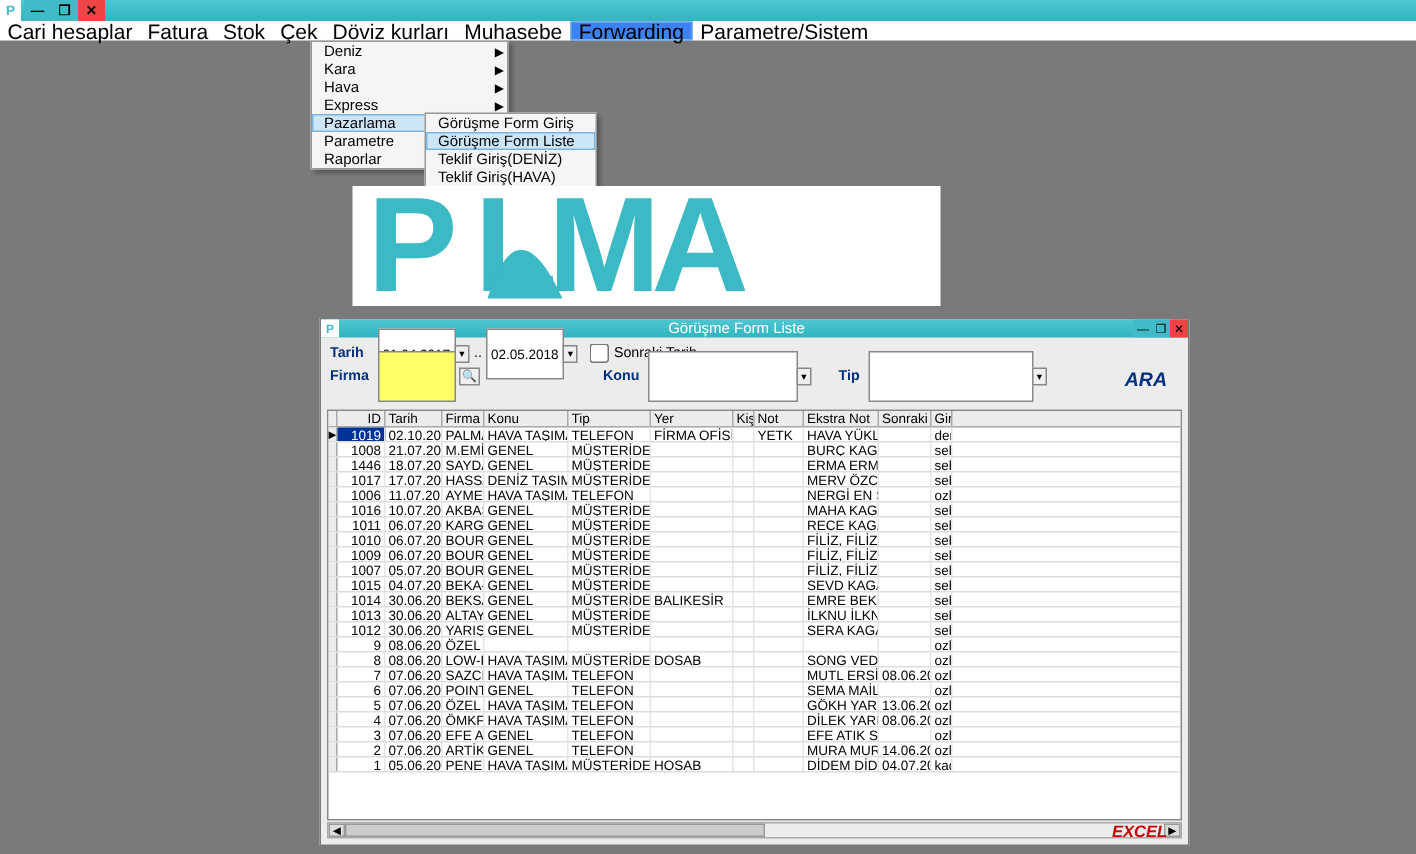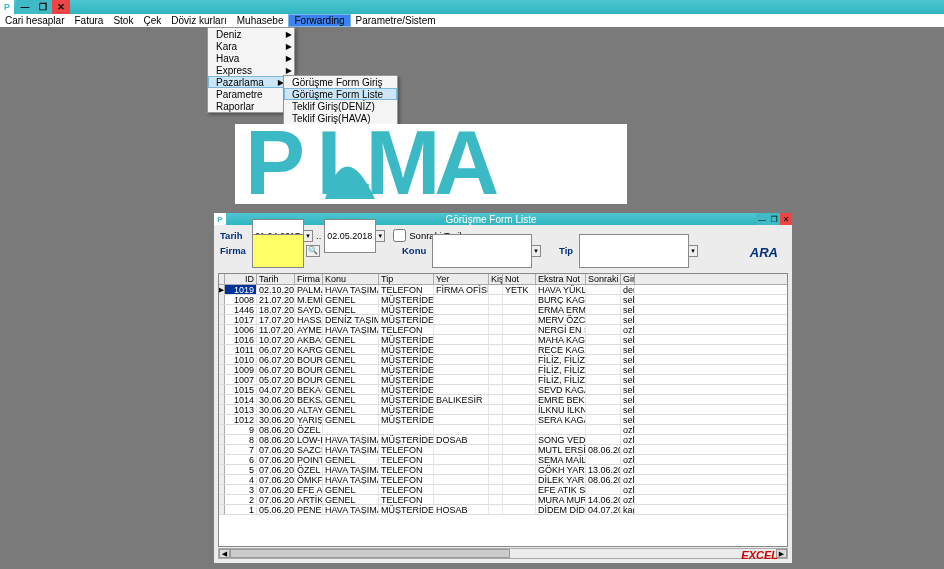--- a/index.html
+++ b/index.html
@@ -9,28 +9,28 @@
   .titlebar { height: 14px; background: linear-gradient(to bottom,#4fc6d0,#30b5c0); display: flex; align-items: center; color: #fff; font-size: 10px; position: relative; }
   .titlebar .app-icon { width: 14px; height: 14px; background:#fff; color:#40bac6; display:flex; align-items:center; justify-content:center; font-weight:bold; font-size:9px; margin-right:2px;}
   .titlebar .title-text { flex:1; text-align:center; font-size:10px; letter-spacing:.2px;}
   .tb-btns { display:flex; }
   .tb-btn { width:18px; height:14px; display:flex; align-items:center; justify-content:center; font-size:9px; font-weight:bold;}
   .tb-btn.min { background:#40bac6; color:#000;}
   .tb-btn.max { background:#40bac6; color:#000;}
   .tb-btn.close { background:#e44; color:#000;}
   
   
-  .menubar { height: 13px; background:#fff; display:flex; align-items:center; font-size:10px; color:#000; }
+  .menubar { height: 13px; background:#fff; display:flex; align-items:center; font-size:14px; color:#000; }
   .menubar .mi { padding: 0 5px; height:13px; display:flex; align-items:center; cursor:default;}
   .menubar .mi.active { background:#3b82f6; border:1px solid #7ab6e0;}
   
   
   .dropdown { position:absolute; background:#f5f5f5; border:1px solid #979797; font-size:10px; box-shadow:2px 2px 3px rgba(0,0,0,.3);}
   .dropdown .di { padding: 1px 2px 1px 8px; height:12px; display:flex; align-items:center; justify-content:space-between; min-width:60px;}
-  .dropdown .di.hov { background:#cde6f7; border:1px solid #7ab6e0; padding:0 9px 0 7px;}
+  .dropdown .di.hov { background:#cde6f7; border:1px solid #7ab6e0; padding:0 9px 0 7px;gap:44px;}
   .dropdown .arrow { font-size:8px; margin-left:14px;}
   .dropdown2 .di { min-width:95px; padding:1px 8px;}
   .dropdown2 .di.hov { background:#cde6f7; border:1px solid #7ab6e0; padding:0 7px;}
   
   
   .logo-band { position:absolute; left:235px; top:124px; width:392px; height:80px; background:#fff; display:flex; align-items:center; justify-content:center; overflow:hidden;}
   .logo-band svg { width:100%; height:100%;}
   
   
   .child { position:absolute; left:213px; top:212px; width:580px; height:352px; background:#ececec; border:1px solid #7a7a7a;}

